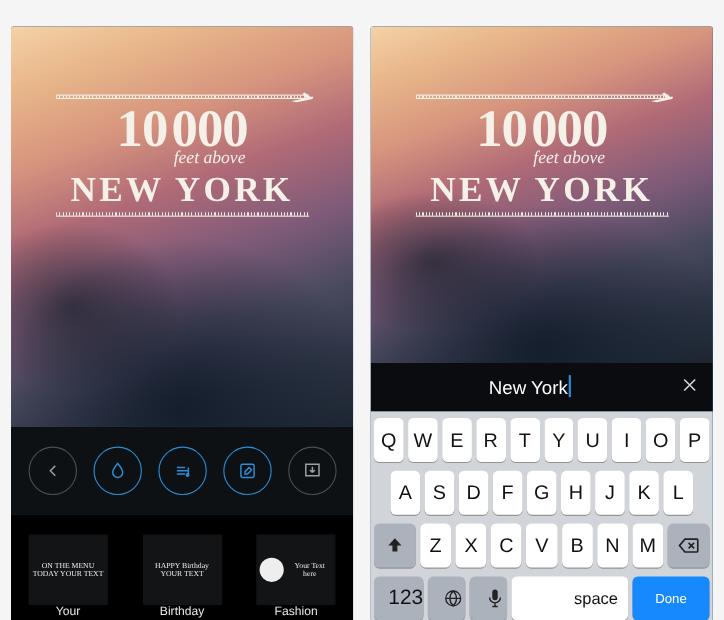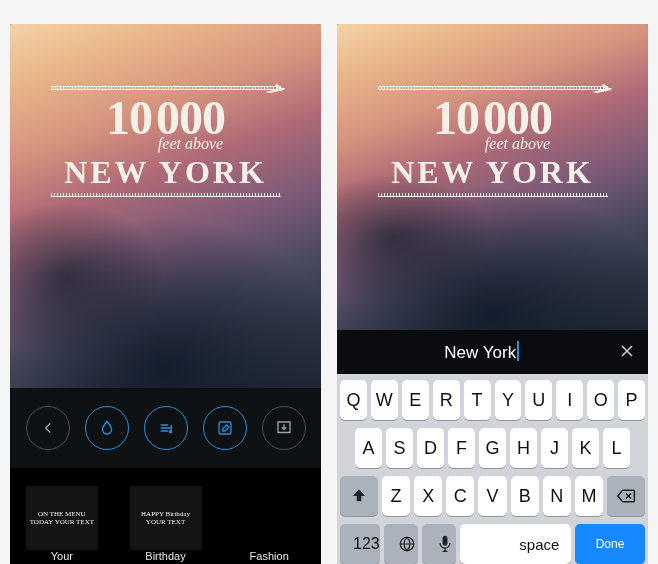--- a/index.html
+++ b/index.html
@@ -195,21 +195,21 @@
   align-items: center;
   justify-content: center;
   font-size: 18px;
   color: #111;
 }
 .krow.r2 { padding: 0 15px; }
 .key.fn { background: #acb2bc; color: #111; }
 .key.fn svg { display:block; }
 .key.shift, .key.bksp { flex: 0 0 38px; }
 .krow.bottom .key { height: 40px; }
-.key.num, .key.globe, .key.mic { flex: 0 0 34px; font-size: 16px; padding-left: 13px; }
+.key.num, .key.globe, .key.mic { flex: 0 0 34px; font-size: 19px; padding-left: 13px; }
 .key.space { flex: 1; font-size: 15px; padding-left: 48px; }
 .key.done {
   flex: 0 0 70px;
   background: #1789ff;
   color: #fff;
   font-size: 12px;
 }
 .krow.bottom { margin-bottom: 0; }
 </style>
 </head>
@@ -274,20 +274,24 @@
 YOUR TEXT</div>
       <span>Your</span>
     </div>
     <div class="tpl">
       <div class="thumb">HAPPY
 Birthday
 YOUR TEXT</div>
       <span>Birthday</span>
     </div>
     <div class="tpl">
+      <div class="thumb">
+          <span class="fashion-circle"></span>
+          <span>Your Text here</span>
+        </div>
       <span>Fashion</span>
     </div>
   </div>
 </div>
 
 <div class="phone">
   <div class="photo">
     <div class="overlay-text">
       <span class="plane-icon">
         <svg width="22" height="14" viewBox="0 0 22 14">

